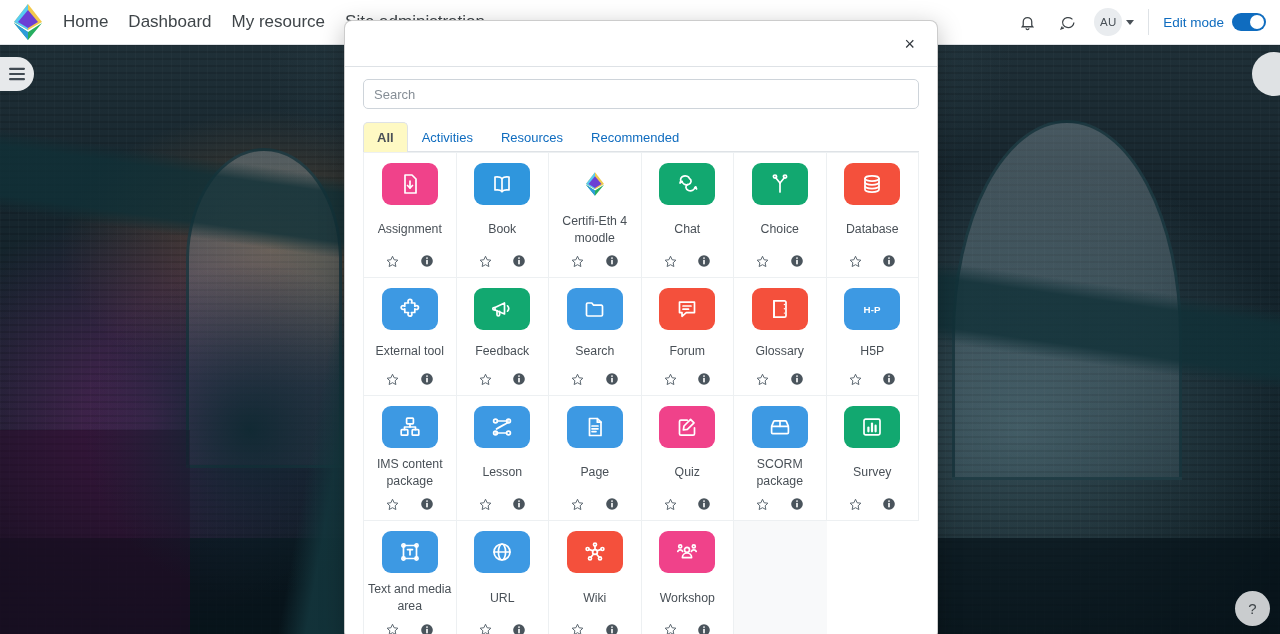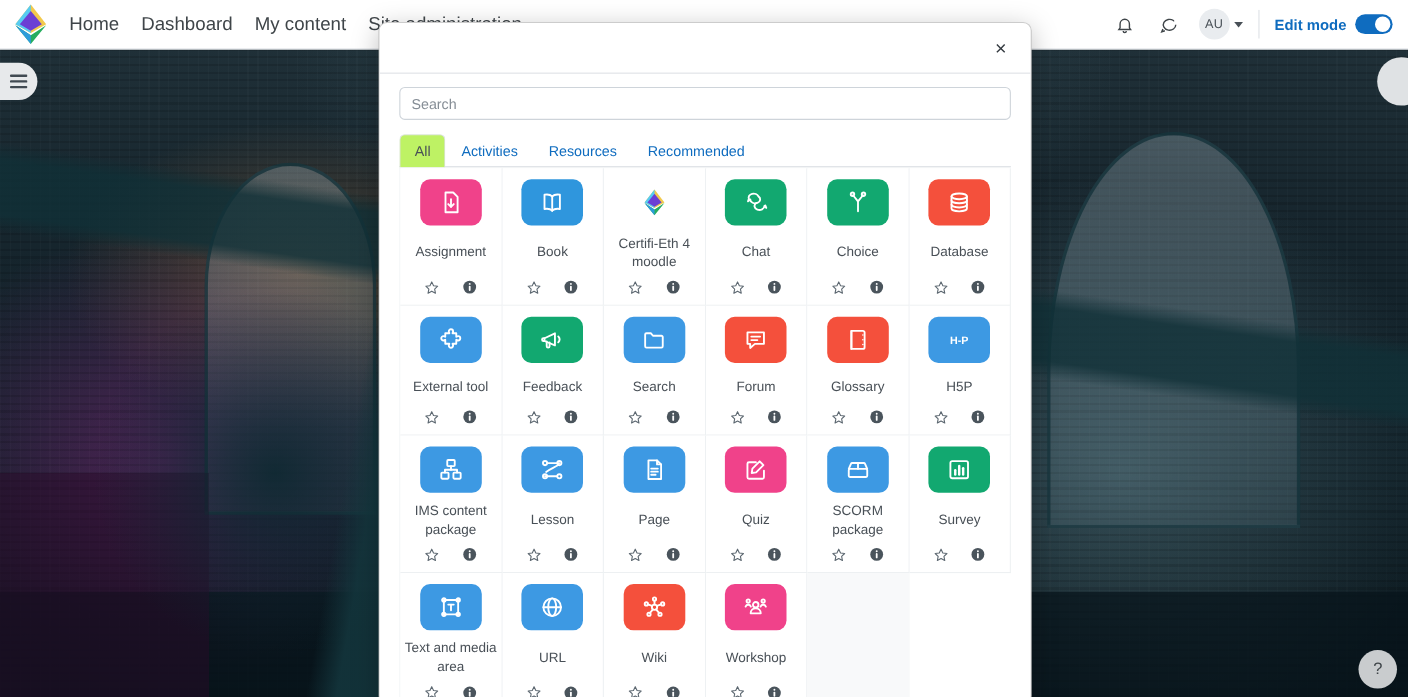--- a/index.html
+++ b/index.html
@@ -74,21 +74,21 @@
     background: #e9ecef; color: #495057;
     font-size: 11.5px; display:flex; align-items:center; justify-content:center;
     letter-spacing: .3px;
   }
   .chevron-d {
     width:0;height:0;border-left:4px solid transparent;border-right:4px solid transparent;
     border-top:5px solid #495057;
   }
   #nav-divider { width:1px; height:26px; background:#dee2e6; }
   #edit-mode-wrap { display:flex; align-items:center; gap:8px; cursor:pointer; }
-  #edit-mode-label { font-size: 13.5px; color:#0f6cbf; font-weight:700; }
+  #edit-mode-label { font-size: 13.5px; color:#0f6cbf; font-weight:400; }
   #edit-mode-toggle {
     width: 34px; height: 18px; border-radius: 9px; background:#0f6cbf;
     position: relative;
   }
   #edit-mode-toggle::after{
     content:""; position:absolute; right:2px; top:2px;
     width:14px;height:14px;border-radius:50%;background:#fff;
   }
 
   
@@ -133,21 +133,21 @@
   }
   #search-input::placeholder { color:#868e96; }
 
   #tabs { display:flex; gap:0; margin-top: 13px; border-bottom: 1px solid #dee2e6; }
   .tab {
     font-size: 13px; padding: 7px 13px; cursor:pointer;
     color:#0f6cbf; border:1px solid transparent; border-bottom:none;
     border-radius: 5px 5px 0 0; margin-bottom:-1px; background:none;
     font-family:"Liberation Sans", sans-serif;
   }
-  .tab.active { color:#495057; background:#bef264; border-color:#dee2e6 #dee2e6 #fff; }
+  .tab.active { color:#495057; background:#fef9c3; border-color:#dee2e6 #dee2e6 #fff;font-weight:bold; }
 
   #grid-scroll { flex:1 1 auto; overflow:hidden; padding-bottom: 10px; }
   #grid {
     display:grid; grid-template-columns: repeat(6, 1fr);
     border-left:1px solid #edf0f2; border-top:1px solid #edf0f2;
   }
   .tile {
     border-right:1px solid #edf0f2; border-bottom:1px solid #edf0f2;
     background:#fff; padding: 10px 4px 8px;
     display:flex; flex-direction:column; align-items:center; justify-content:flex-end;
@@ -190,21 +190,21 @@
       <polygon points="17,2 3,20 17,28" fill="#56ccf2"></polygon>
       <polygon points="17,8 27,20 17,26 7,20" fill="#6b3fd4"></polygon>
       <polygon points="17,30 31,21 17,38 3,21" fill="#27ae60"></polygon>
       <polygon points="17,30 3,21 17,38" fill="#2d9cdb"></polygon>
     </svg>
   </span>
 
   <nav class="nav-links">
     <a class="nav-link">Home</a>
     <a class="nav-link">Dashboard</a>
-    <a class="nav-link">My content</a>
+    <a class="nav-link">My resource</a>
     <a class="nav-link">Site administration</a>
   </nav>
 
   <div class="nav-right">
     <span class="nav-icon-btn">
       <svg width="17" height="17" viewBox="0 0 24 24" fill="none" stroke="currentColor" stroke-width="1.8">
         <path d="M18 16v-5a6 6 0 10-12 0v5l-1.5 2h15L18 16z"></path>
           <path d="M10 20a2 2 0 004 0"></path>
       </svg>
     </span>

